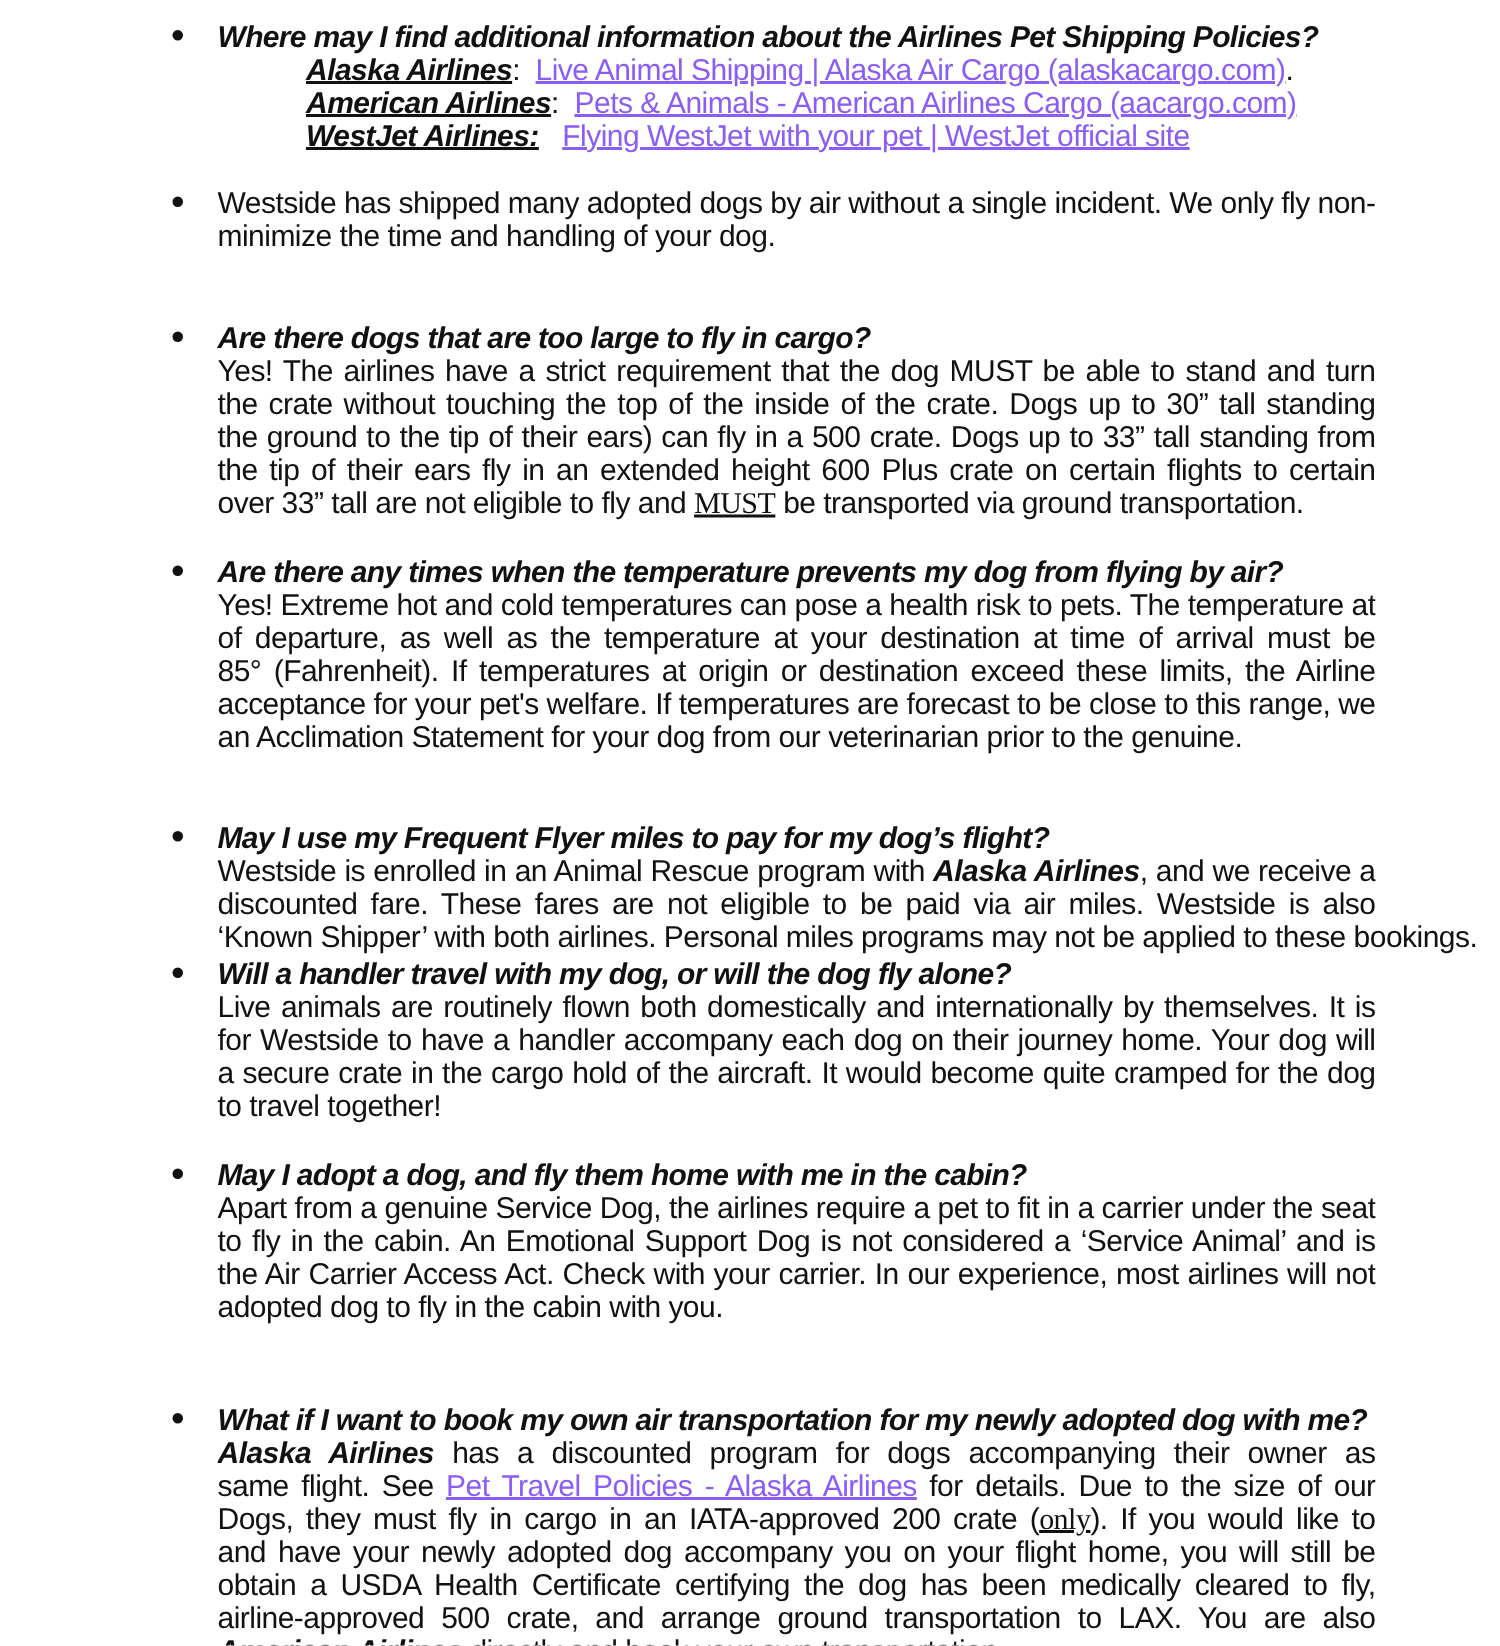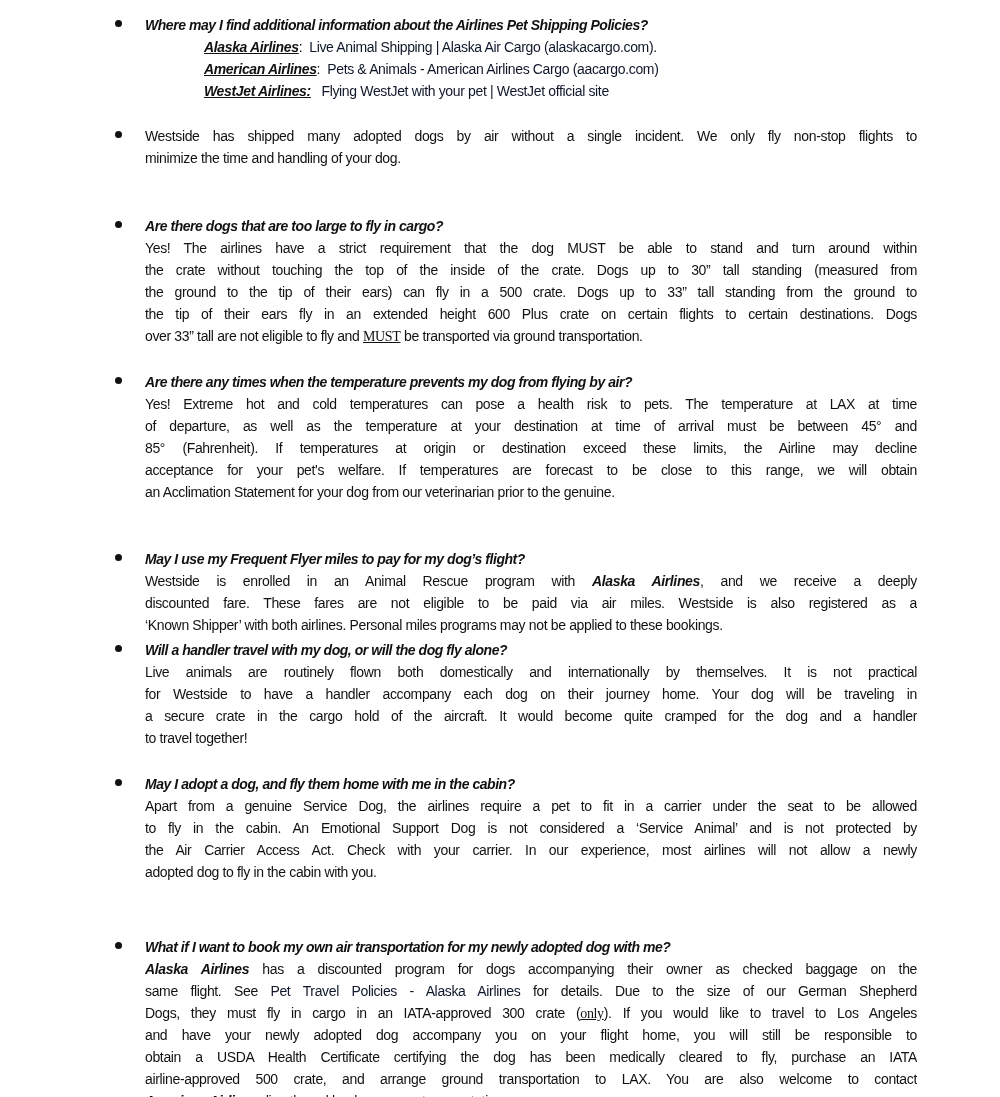--- a/index.html
+++ b/index.html
@@ -8,26 +8,26 @@
     font-family: "Liberation Sans", sans-serif;
     color: #111111;
   }
   .page { position: absolute; left: 0; top: 0; width: 1000px; }
   .faq { position: absolute; left: 145px; width: 772px; }
   .bullet {
     position: absolute; left: -30px; top: 6px;
     width: 7px; height: 7px; border-radius: 50%; background: #111;
   }
   .line {
-    height: 22px; line-height: 22px; font-size: 14px;
+    height: 22px; line-height: 22px; font-size: 20px;
     white-space: nowrap; letter-spacing: -0.35px;
   }
   .q { font-weight: bold; font-style: italic; letter-spacing: -0.45px; }
   .just { text-align: justify; text-align-last: justify; white-space: normal; overflow: hidden; }
-  .link { color: #0f172a; }
+  .link { color: #8b5cf6; text-decoration: underline; }
   .ul { text-decoration: underline; font-family: Liberation Serif, serif; }
   .bi { font-weight: bold; font-style: italic; }
   .indent { padding-left: 59px; }
   .bu { font-weight: bold; font-style: italic; text-decoration: underline; }
 </style>
 </head>
 <body>
 
 <div class="page">
 
@@ -89,20 +89,20 @@
     <div class="line just">to fly in the cabin.  An Emotional Support Dog is not considered a ‘Service Animal’ and is not protected by</div>
     <div class="line just">the Air Carrier Access Act.  Check with your carrier.  In our experience, most airlines will not allow a newly</div>
     <div class="line">adopted dog to fly in the cabin with you.</div>
   </div>
 
   <div class="faq" style="top:936px">
     <span class="bullet"></span>
     <div class="line q">What if I want to book my own air transportation for my newly adopted dog with me?</div>
     <div class="line just"><span class="bi">Alaska Airlines</span><span> has a discounted program for dogs accompanying their owner as checked baggage on the</span></div>
     <div class="line just"><span>same flight.  See </span><span class="link">Pet Travel Policies - Alaska Airlines</span><span> for details.  Due to the size of our German Shepherd</span></div>
-    <div class="line just"><span>Dogs, they must fly in cargo in an IATA-approved 300 crate (</span><span class="ul">only</span><span>).  If you would like to travel to Los Angeles</span></div>
+    <div class="line just"><span>Dogs, they must fly in cargo in an IATA-approved 200 crate (</span><span class="ul">only</span><span>).  If you would like to travel to Los Angeles</span></div>
     <div class="line just">and have your newly adopted dog accompany you on your flight home, you will still be responsible to</div>
     <div class="line just">obtain a USDA Health Certificate certifying the dog has been medically cleared to fly, purchase an IATA</div>
     <div class="line just">airline-approved 500 crate, and arrange ground transportation to LAX.  You are also welcome to contact</div>
     <div class="line"><span class="bi">American Airlines</span><span> directly and book your own transportation.</span></div>
   </div>
 
 </div>
 
 </body></html>

